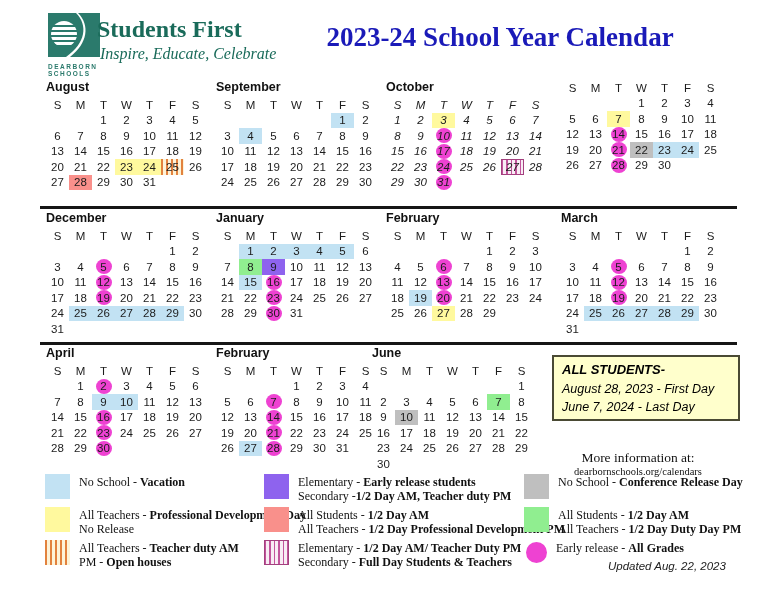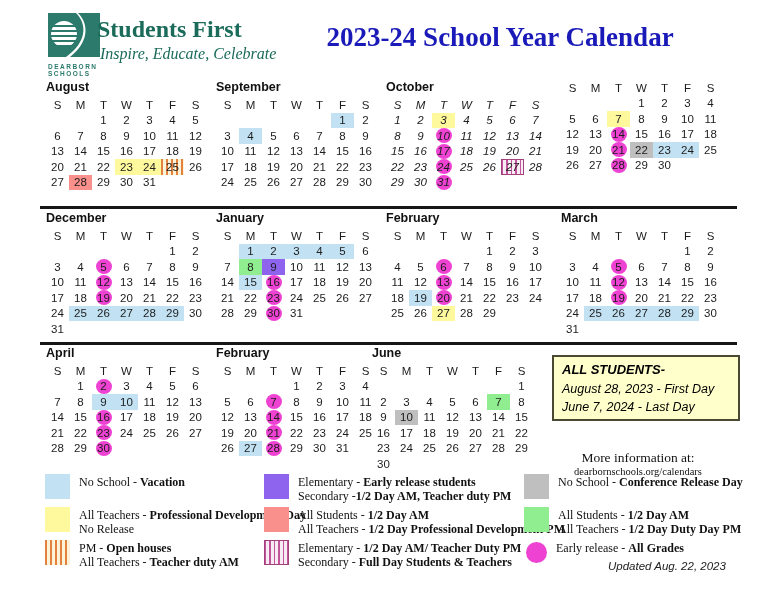--- a/index.html
+++ b/index.html
@@ -799,22 +799,22 @@
       <div class="lg-item">
         <div class="swatch" style="background: rgb(255, 249, 158);"></div>
         <div class="lg-text">
           <div><span>All Teachers - </span><b>Professional Development Day</b></div>
           <div><span>No Release</span></div>
         </div>
       </div>
       <div class="lg-item">
         <div class="swatch" style="background: repeating-linear-gradient(90deg, rgb(226, 130, 62) 0px, rgb(226, 130, 62) 2px, rgb(253, 243, 216) 2px, rgb(253, 243, 216) 5px);"></div>
         <div class="lg-text">
+          <div><span>All Teachers - </span><b>Teacher duty AM</b></div>
           <div><span>PM - </span><b>Open houses</b></div>
-          <div><span>All Teachers - </span><b>Teacher duty AM</b></div>
         </div>
       </div>
     </div>
     <div class="legend-col" style="left: 264px;">
       <div class="lg-item">
         <div class="swatch" style="background: rgb(142, 99, 238);"></div>
         <div class="lg-text">
           <div><span>Elementary - </span><b>Early release students</b></div>
           <div><span>Secondary -</span><b>1/2 Day AM, Teacher duty PM</b></div>
         </div>

